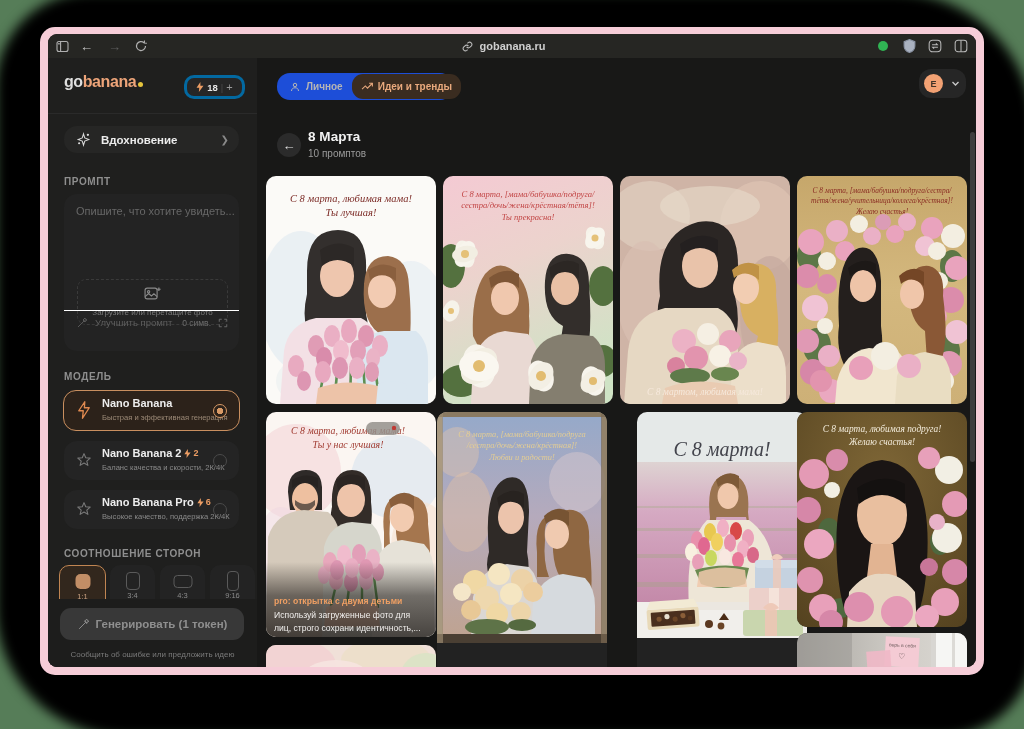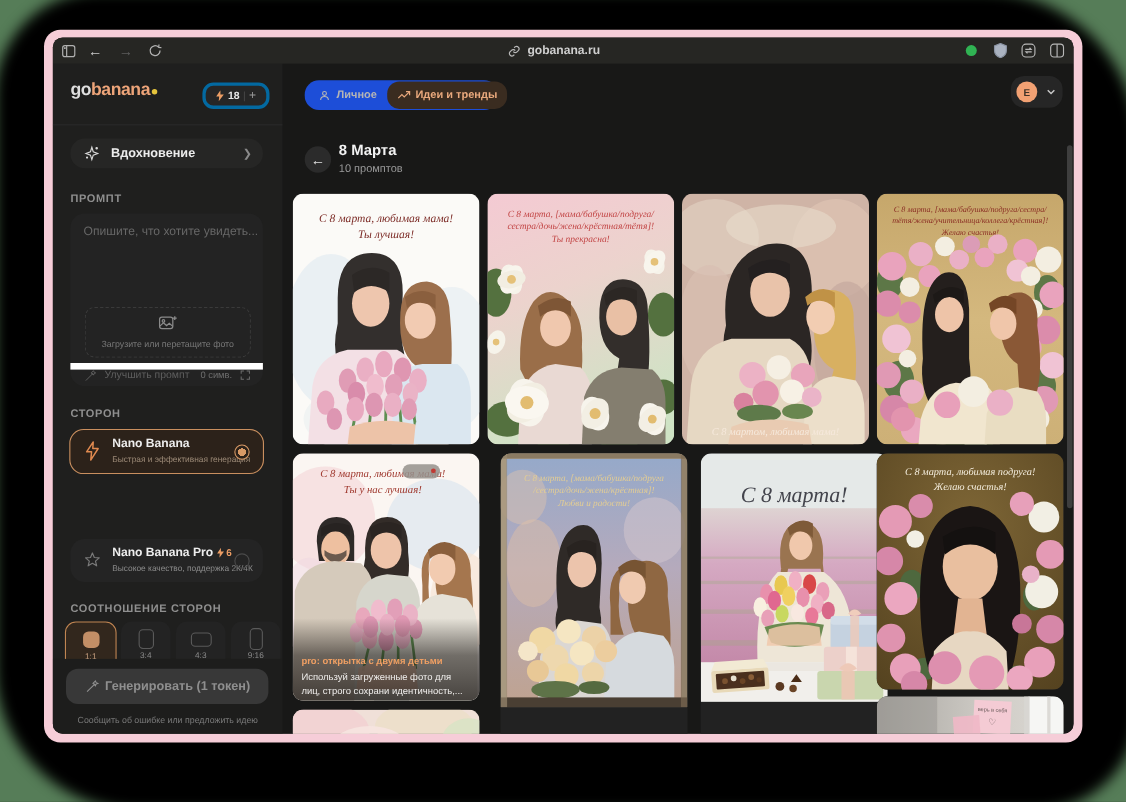--- a/index.html
+++ b/index.html
@@ -19,21 +19,21 @@
 .tokpill .sep{color:#4a4a4a;font-weight:400;}
 .tokpill .plus{color:#9a9a9a;font-weight:400;font-size:11px;}
 .sdiv{position:absolute;left:0;top:55px;width:209px;height:1px;background:#2a2a2a;}
 .inspire{position:absolute;left:16px;top:68px;width:175px;height:27px;background:#262625;border-radius:13px;display:flex;align-items:center;color:#ececec;font-size:11.5px;font-weight:700;}
 .inspire .chev{position:absolute;right:10px;color:#8a8a8a;font-size:10px;font-weight:400;}
 .slabel{position:absolute;color:#8f8f8f;font-size:10px;font-weight:700;letter-spacing:.6px;}
 .pbox{position:absolute;left:16px;top:136px;width:175px;height:157px;background:#232323;border-radius:13px;text-decoration:underline;}
 .pholder{position:absolute;left:12px;top:11px;font-size:11px;color:#676767;}
 .upbox{position:absolute;left:13px;top:85px;width:149px;height:44px;border:1px dashed #3a3a3a;border-radius:9px;}
 .uptext{position:absolute;left:0;top:28px;width:149px;text-align:center;font-size:8px;color:#787878;}
-.pfoot{position:absolute;left:0;top:136px;width:175px;height:23px;border-top:6px solid #ffffff;display:flex;align-items:flex-start;}
+.pfoot{position:absolute;left:0;top:116px;width:175px;height:23px;border-top:1px solid #ffffff;display:flex;align-items:center;}
 .pfoot .imp{color:#5e5e5e;font-size:9.5px;white-space:nowrap;}
 .pfoot .cnt{position:absolute;right:28px;color:#6e6e6e;font-size:8.5px;}
 .mcard{position:absolute;left:16px;width:175px;height:39px;background:#242424;border-radius:13px;}
 .mcard.sel{background:#2c221a;border:1px solid #c98f5f;left:15px;width:175px;}
 .mc-t{position:absolute;left:38px;top:6px;font-size:11px;font-weight:700;color:#ededed;display:flex;align-items:center;gap:2px;}
 .mc-s{position:absolute;left:38px;top:22px;font-size:7.6px;color:#8a8a8a;white-space:nowrap;}
 .mcard.sel .mc-s{color:#9c8a77;}
 .radio{position:absolute;right:12px;top:13px;width:12px;height:12px;border:1.5px solid #4a4a4a;border-radius:50%;}
 .radio.on{border-color:#d89a66;background:radial-gradient(circle,#d89a66 0 3.5px,#2c221a 3.5px);}
 .aspect{position:absolute;top:507px;width:45px;height:44px;background:#232323;border-radius:10px;}
@@ -137,28 +137,38 @@
           <svg width="12" height="12" viewBox="0 0 24 24" fill="none" stroke="#5e5e5e" stroke-width="1.8" style="margin-left:12px;">
                 <path d="M4 20 L16 8 M14 6 l4 4 M18 2 l1.2 2.8 L22 6 l-2.8 1.2 L18 10 l-1.2-2.8 L14 6 Z"></path>
               </svg>
           <span class="imp" style="margin-left:7px;">Улучшить промпт</span>
           <span class="cnt">0 симв.</span>
           <svg width="10" height="10" viewBox="0 0 24 24" fill="none" stroke="#6e6e6e" stroke-width="2.2" style="position:absolute;right:11px;">
                 <path d="M9 3H3v6M15 3h6v6M9 21H3v-6M15 21h6v-6"></path>
               </svg>
         </div>
       </div>
-      <div class="slabel" style="left:16px;top:313px;">СТОРОН</div>
+      <div class="slabel" style="left:16px;top:313px;">МОДЕЛЬ</div>
       <div class="mcard sel" style="top:332px;">
         <svg width="16" height="18" viewBox="0 0 20 24" fill="none" stroke="#e08a50" stroke-width="1.8" style="position:absolute;left:12px;top:10px;">
               <path d="M11 1 L3 13 H9 L8 23 L17 9 H10.5 Z" stroke-linejoin="round"></path>
             </svg>
         <div class="mc-t">Nano Banana</div>
         <div class="mc-s" style="color:#9c8a77;">Быстрая и эффективная генерация</div>
         <div class="radio on"></div>
+      </div>
+      <div class="mcard" style="top:383px;">
+        <svg width="16" height="16" viewBox="0 0 24 24" fill="none" stroke="#7a7a7a" stroke-width="1.6" style="position:absolute;left:12px;top:11px;">
+              <path d="M12 2.5 l2.6 6.2 6.7 0.5 -5.1 4.4 1.6 6.5 -5.8-3.5 -5.8 3.5 1.6-6.5 -5.1-4.4 6.7-0.5 Z" stroke-linejoin="round"></path>
+            </svg>
+        <div class="mc-t">Nano Banana 2 <svg width="7" height="9" viewBox="0 0 10 13" fill="#ec9d64" style="margin-left:1px;">
+                <path d="M5.5 0 L0.5 7.5 H4 L3.5 13 L9.5 5 H5.5 Z"></path>
+              </svg><span style="color:#ec9d64;font-size:9px;">2</span></div>
+        <div class="mc-s">Баланс качества и скорости, 2К/4К</div>
+        <div class="radio"></div>
       </div>
       <div class="mcard" style="top:432px;">
         <svg width="16" height="16" viewBox="0 0 24 24" fill="none" stroke="#7a7a7a" stroke-width="1.6" style="position:absolute;left:12px;top:11px;">
               <path d="M12 2.5 l2.6 6.2 6.7 0.5 -5.1 4.4 1.6 6.5 -5.8-3.5 -5.8 3.5 1.6-6.5 -5.1-4.4 6.7-0.5 Z" stroke-linejoin="round"></path>
             </svg>
         <div class="mc-t">Nano Banana Pro <svg width="7" height="9" viewBox="0 0 10 13" fill="#ec9d64" style="margin-left:1px;">
                 <path d="M5.5 0 L0.5 7.5 H4 L3.5 13 L9.5 5 H5.5 Z"></path>
               </svg><span style="color:#ec9d64;font-size:9px;">6</span></div>
         <div class="mc-s">Высокое качество, поддержка 2К/4К</div>
         <div class="radio"></div>
@@ -483,21 +493,21 @@
                   <stop offset=".45" stop-color="rgba(18,14,12,.55)"></stop>
                   <stop offset="1" stop-color="rgba(18,14,12,.75)"></stop>
                 </linearGradient>
               </defs>
         <text x="8" y="192" font-family="Liberation Sans" font-weight="bold" font-size="8.6" fill="#ef9f63">pro: открытка с двумя детьми</text>
         <text x="8" y="206" font-family="Liberation Sans" font-size="8.6" fill="#f0eeec">Используй загруженные фото для</text>
         <text x="8" y="219" font-family="Liberation Sans" font-size="8.6" fill="#f0eeec">лиц, строго сохрани идентичность,...</text>
       </svg>
           </div>
 
-      <div class="card" style="left:198px;top:354px;height:288px;">
+      <div class="card" style="left:180px;top:354px;height:288px;">
       <svg width="170" height="231" viewBox="0 0 170 231">
         <defs>
                 <linearGradient id="g6" x1="0" y1="0" x2="0" y2="1">
                   <stop offset="0" stop-color="#96a9c9"></stop>
                   <stop offset=".45" stop-color="#b5aabc"></stop>
                   <stop offset="1" stop-color="#bfa391"></stop>
                 </linearGradient>
               </defs>
         <rect width="170" height="231" fill="#c9bca4"></rect>
         <rect x="5" y="5" width="160" height="221" fill="url(#g6)"></rect>

